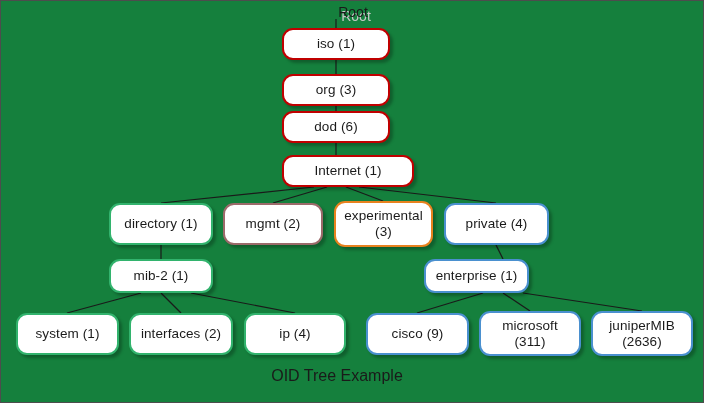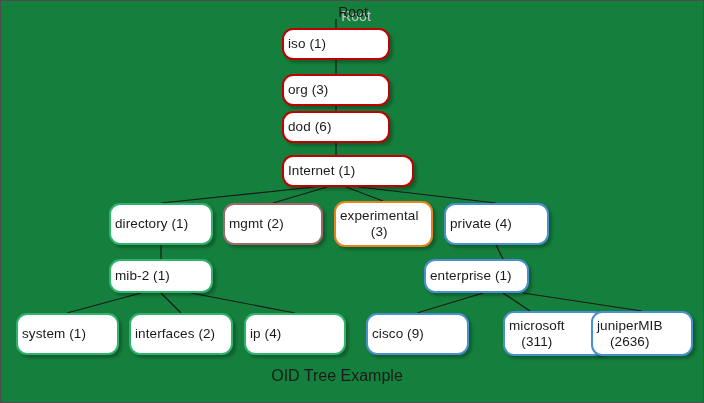--- a/index.html
+++ b/index.html
@@ -27,21 +27,21 @@
     height: 403px;
   }
   .node {
     position: absolute;
     box-sizing: border-box;
     background: #ffffff;
     border: 2px solid #808080;
     border-radius: 11px;
     display: flex;
     align-items: center;
-    justify-content: flex-start;
+    justify-content: center;
     text-align: center;
     color: #1a1a1a;
     font-size: 13.5px;
     line-height: 1.18;
     letter-spacing: 0.1px;
     box-shadow: 3px 3px 3px rgba(0,0,0,0.26);
     z-index: 3;
     padding: 0 4px;
   }
   .node-label {
@@ -149,21 +149,21 @@
       </div>
       <div class="node c-green" style="left: 128px; top: 312px; width: 104px; height: 42px;">
         <span class="node-label">interfaces (2)</span>
       </div>
       <div class="node c-green" style="left: 243px; top: 312px; width: 102px; height: 42px;">
         <span class="node-label">ip (4)</span>
       </div>
       <div class="node c-blue" style="left: 365px; top: 312px; width: 103px; height: 42px;">
         <span class="node-label">cisco (9)</span>
       </div>
-      <div class="node c-blue" style="left: 478px; top: 310px; width: 102px; height: 45px; margin-left: 24px;">
+      <div class="node c-blue" style="left: 478px; top: 310px; width: 102px; height: 45px;">
         <span class="node-label">microsoft
 (311)</span>
       </div>
       <div class="node c-blue" style="left: 590px; top: 310px; width: 102px; height: 45px;">
         <span class="node-label">juniperMIB
 (2636)</span>
       </div>
     </div>
 
   <div id="caption">OID Tree Example</div>

